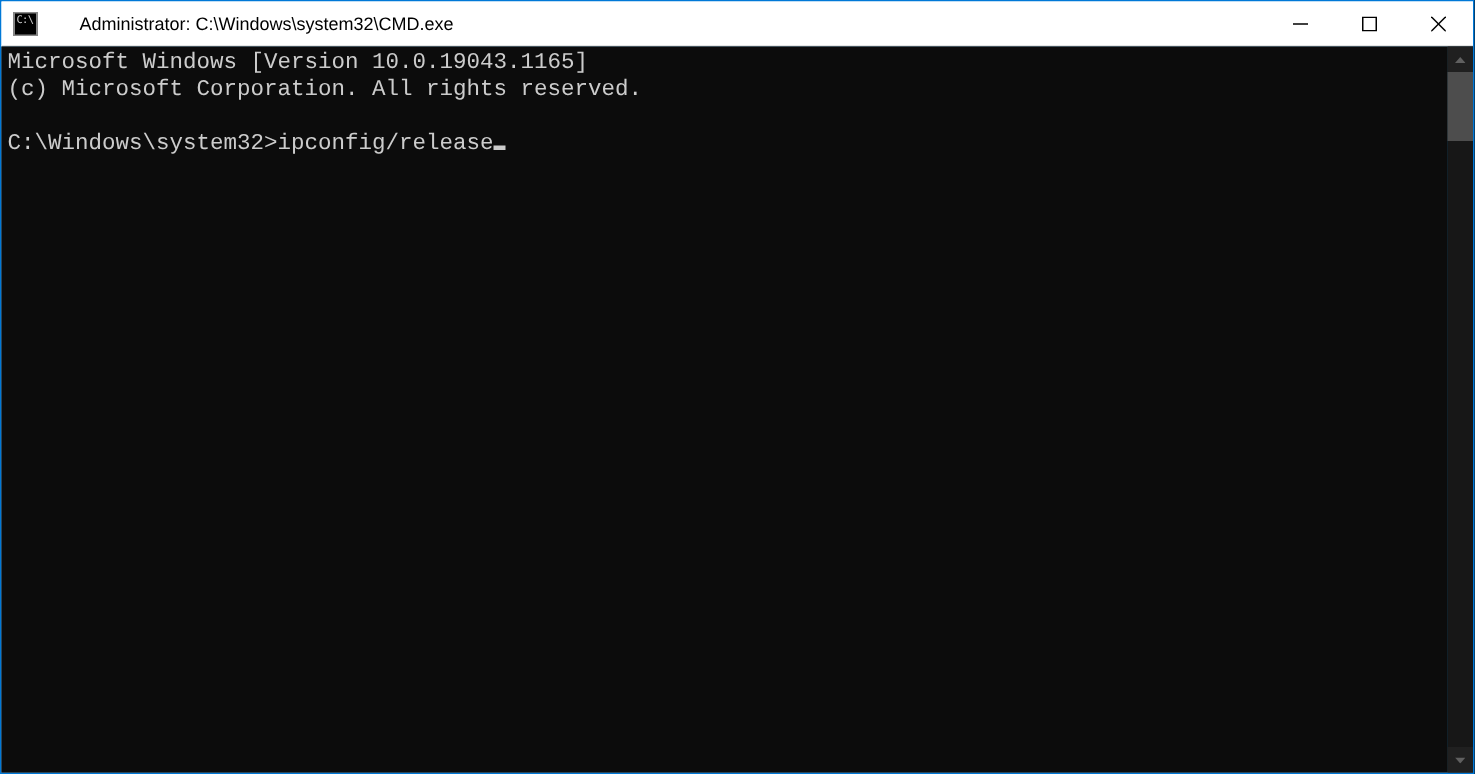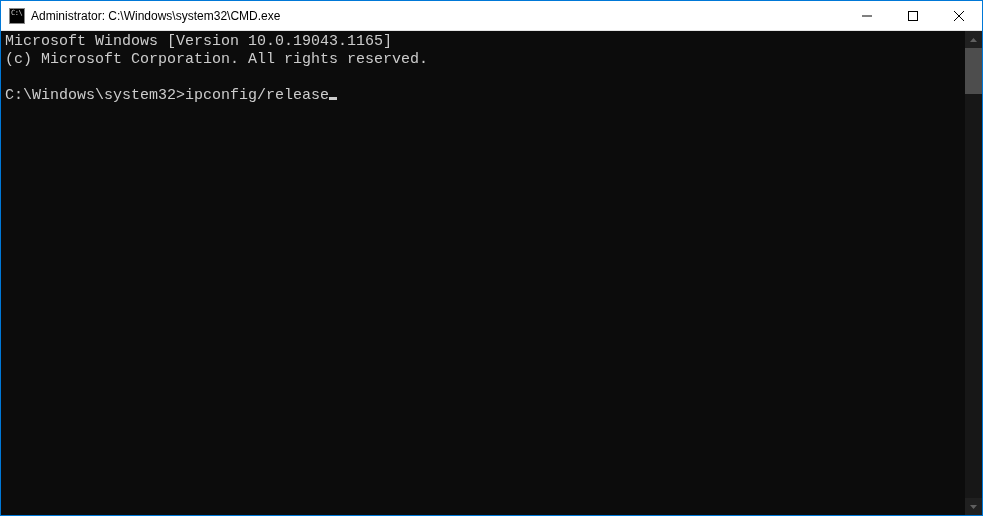--- a/index.html
+++ b/index.html
@@ -45,20 +45,21 @@
       line-height: 1;
       position: absolute;
       top: 1px;
       left: 1px;
       letter-spacing: -0.5px;
     }
     .titlebar-title {
       font-size: 12px;
       color: #000;
       flex: 0 0 auto;
+      margin-left: 22px;
     }
     .titlebar-spacer {
       flex: 1;
     }
     .win-controls {
       display: flex;
       height: 100%;
     }
     .win-btn {
       width: 46px;

